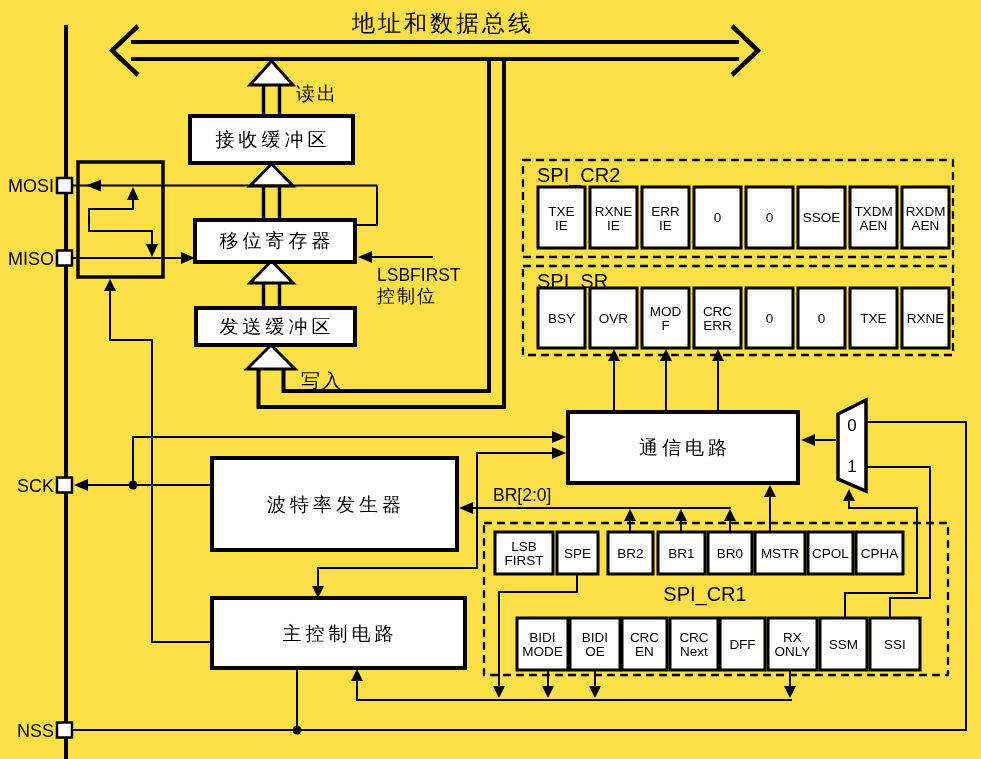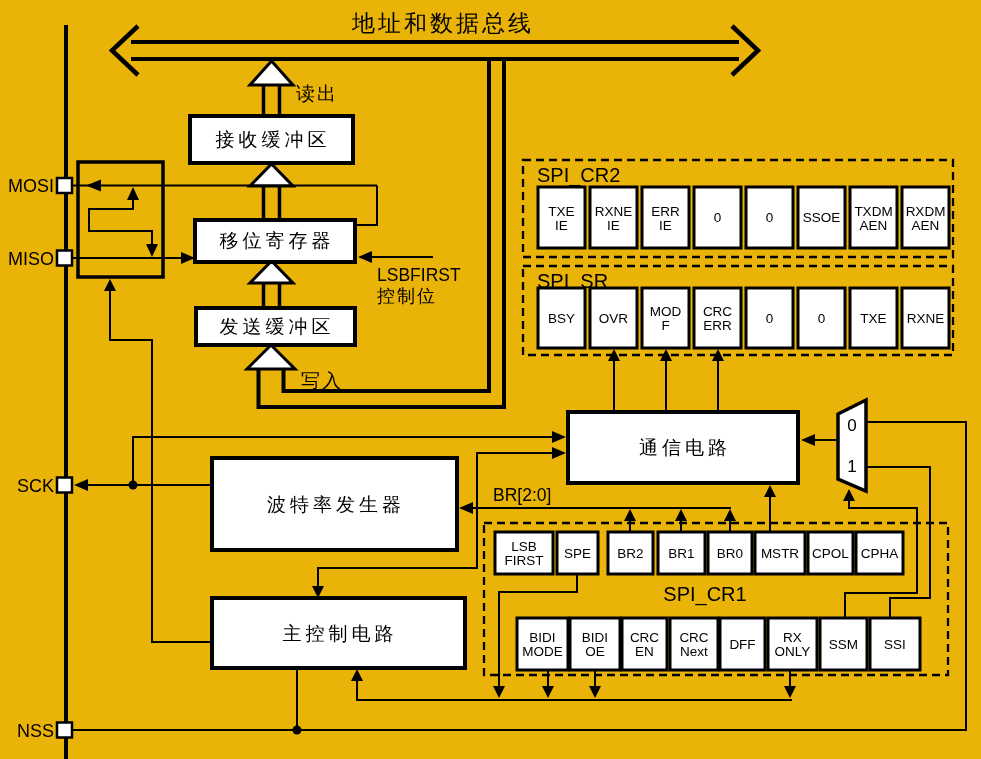--- a/index.html
+++ b/index.html
@@ -1,16 +1,16 @@
 <!DOCTYPE html>
 <html><head>
 <meta charset="utf-8">
 <style>
   html,body{margin:0;padding:0;background:#ffffff;}
-  .stage{width:981px;height:759px;position:relative;background:#eab308;
+  .stage{width:981px;height:759px;position:relative;background:#fde047;
          font-family:"Liberation Sans", sans-serif;}
   svg{display:block;}
   text{fill:#000;font-family:"Liberation Sans", sans-serif;}
   .blk  {fill:#fff;stroke:#000;stroke-width:4;}
   .thin {fill:none;stroke:#000;stroke-width:2;}
   .mid  {fill:none;stroke:#000;stroke-width:3.5;}
   .chan {fill:none;stroke:#000;stroke-width:4;}
   .dash {fill:none;stroke:#000;stroke-width:2.3;stroke-dasharray:8 5;}
   .hollow{fill:#fff;stroke:#000;stroke-width:3;}
   .ah   {fill:#000;stroke:none;}

